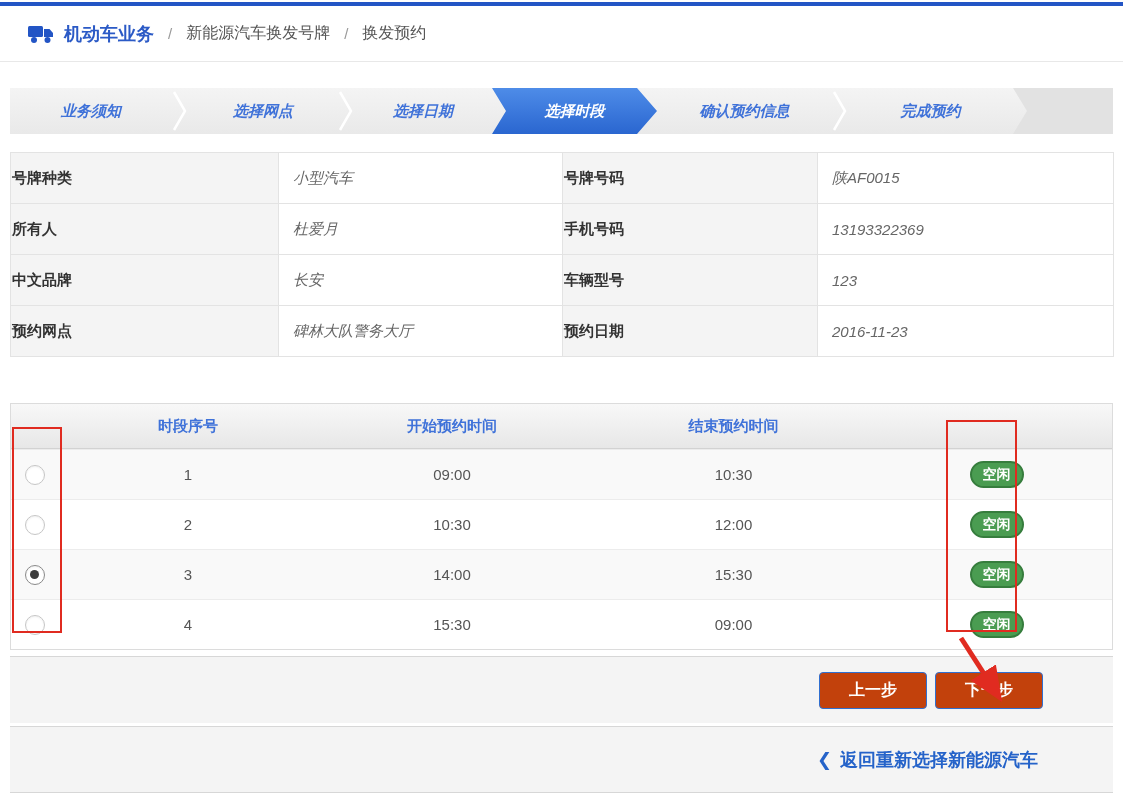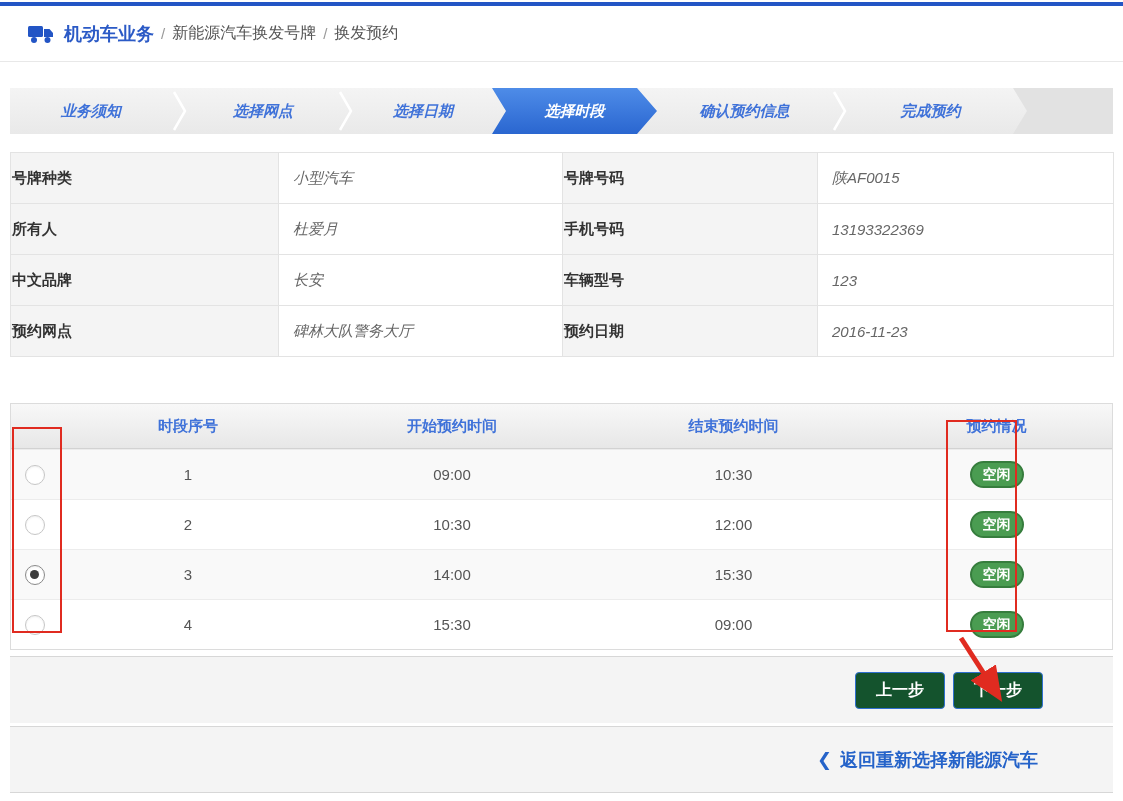--- a/index.html
+++ b/index.html
@@ -2,21 +2,21 @@
 <html><head>
 <meta charset="utf-8">
 <style>
   html,body{margin:0;padding:0;background:#fff;}
   .page{position:relative;width:1123px;height:801px;background:#fff;overflow:hidden;
         font-family:"Liberation Sans","DejaVu Sans",sans-serif;color:#555;}
 
   
   .topstrip{position:absolute;top:2px;left:0;width:100%;height:4px;background:#2355c5;}
   .crumb-bar{position:absolute;top:6px;left:0;width:100%;height:56px;box-sizing:border-box;
-             border-bottom:1px solid #e8e8e8;display:flex;align-items:center;padding-left:28px;gap:7px;}
+             border-bottom:1px solid #e8e8e8;display:flex;align-items:center;padding-left:28px;gap:14px;}
   .crumb-root{display:flex;align-items:center;gap:10px;color:#2b5ac6;font-size:18px;font-weight:bold;cursor:pointer;}
   .crumb-sep{color:#999;font-size:15px;}
   .crumb-item{color:#555;font-size:16px;}
 
   
   .tabs{position:absolute;top:88px;left:10px;width:1103px;height:46px;display:flex;align-items:stretch;
         background:linear-gradient(#f4f4f4,#e9e9e9);overflow:hidden;}
   .tab{display:flex;align-items:center;justify-content:center;color:#3f72d9;font-size:15px;font-weight:bold;cursor:pointer;font-style:italic;}
   .tab.t0{width:162px}.tab.t1{width:150px}.tab.t2{width:138px}
   .tab.active{width:165px;color:#fff;background:linear-gradient(#4e8ce8,#2a66d0);
@@ -46,22 +46,22 @@
   .radio{width:18px;height:18px;border-radius:50%;border:1px solid #c6c6c6;background:#fff;display:inline-flex;
          align-items:center;justify-content:center;box-shadow:inset 0 1px 2px rgba(0,0,0,.06);}
   .radio.checked{border-color:#8a8a8a;}
   .radio.checked::after{content:"";width:9px;height:9px;border-radius:50%;background:#3d3d3d;}
   .badge{display:inline-block;background:#4a9c51;border:2px solid #367d3d;border-radius:14px;color:#fff;
          font-size:14px;font-weight:bold;padding:3px 11px;line-height:17px;}
 
   
   .actions{position:absolute;top:656px;left:10px;width:1103px;height:67px;box-sizing:border-box;background:#f4f4f4;
            border-top:1px solid #d7d7d7;display:flex;align-items:center;justify-content:flex-end;gap:8px;padding-right:70px;}
-  .btn{background:#14532d;border:1px solid #2f6fd0;border-radius:4px;color:#fff;font-size:16px;font-weight:bold;
-       padding:7px 20px;cursor:pointer;font-family:inherit;}
+  .btn{background:#c2410c;border:1px solid #2f6fd0;border-radius:4px;color:#fff;font-size:16px;font-weight:bold;
+       padding:7px 29px;cursor:pointer;font-family:inherit;}
   .footer{position:absolute;top:726px;left:10px;width:1103px;height:67px;box-sizing:border-box;background:#f4f4f4;
           border-top:1px solid #d7d7d7;border-bottom:1px solid #d7d7d7;display:flex;align-items:center;
           justify-content:flex-end;padding-right:75px;}
   .back-link{color:#2563c9;font-size:18px;font-weight:bold;cursor:pointer;display:flex;align-items:center;gap:8px;}
 
   
   .ann-rect{position:absolute;border:2px solid #e02b20;background:transparent;pointer-events:none;}
   .ann-rect.r1{left:12px;top:427px;width:46px;height:202px;}
   .ann-rect.r2{left:946px;top:420px;width:67px;height:208px;}
   .ann-arrow{position:absolute;left:940px;top:633px;pointer-events:none;}
@@ -152,21 +152,20 @@
     </tr>
   </tbody>
     </table>
 
   <div class="slots">
     <div class="slots-head">
       <div class="c-radio"></div>
       <div class="c-seq">时段序号</div>
       <div class="c-start">开始预约时间</div>
       <div class="c-end">结束预约时间</div>
-      <div class="c-status">预约情况</div>
     </div>
 
     <div class="slot-row odd">
       <div class="c-radio">
           <span class="radio"></span>
         </div>
       <div class="c-seq">1</div>
       <div class="c-start">09:00</div>
       <div class="c-end">10:30</div>
       <div class="c-status"><span class="badge">空闲</span></div>

